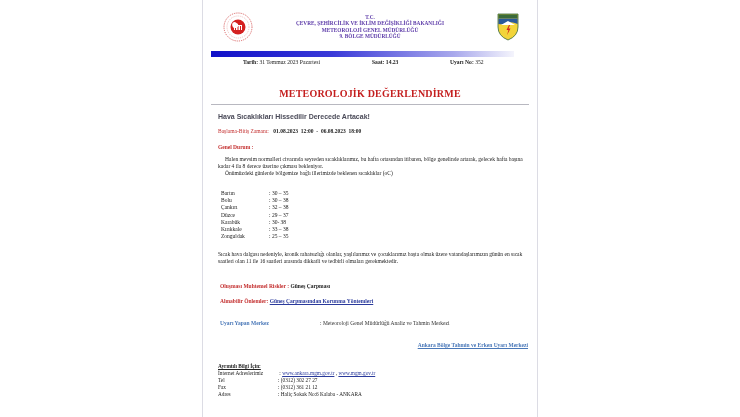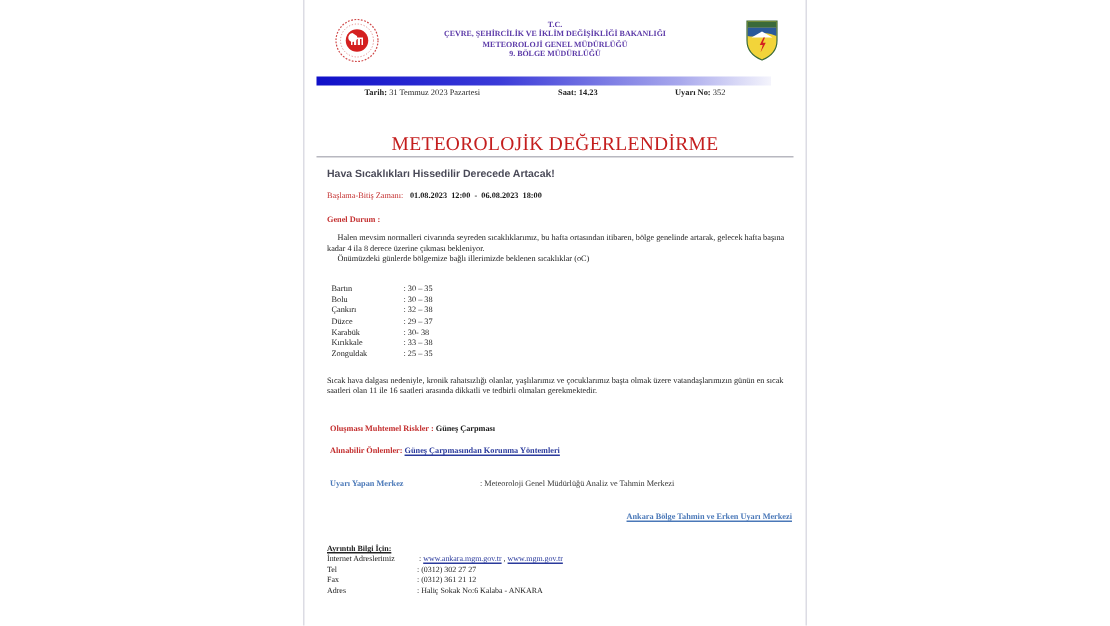--- a/index.html
+++ b/index.html
@@ -6,21 +6,21 @@
   body { width:740px; height:417px; background:#ffffff; position:relative; overflow:hidden; font-family:"Liberation Serif", serif; color:#1a1a1a; }
   .page { position:absolute; left:202px; top:0; width:334px; height:417px; background:#fff; border-left:1px solid #dcdce4; border-right:1px solid #dcdce4; }
   .abs { position:absolute; }
   .hdr-text { position:absolute; left:40px; width:254px; top:14px; text-align:center; color:#5c3aa8; font-weight:bold; font-size:5.3px; line-height:6.4px; }
   .hdr-text div { white-space:nowrap; }
   .logo-left { position:absolute; left:20px; top:12px; width:30px; height:30px; }
   .logo-right { position:absolute; left:294px; top:13px; width:22px; height:28px; }
   .bar { position:absolute; left:8px; top:51px; width:303px; height:6px; background:linear-gradient(to right, #1010c8 0%, #3a3ad8 40%, #a8a8ec 80%, #f4f4fc 100%); }
   .meta { position:absolute; top:59px; font-size:5.6px; white-space:nowrap; color:#222; }
   .meta b { font-weight:bold; }
-  .title { position:absolute; left:0; width:334px; top:88px; text-align:center; color:#c41e1e; font-weight:normal; font-size:13px; letter-spacing:0.2px; }
+  .title { position:absolute; left:0; width:334px; top:88px; text-align:center; color:#c41e1e; font-weight:bold; font-size:10px; letter-spacing:0.2px; }
   .hr { position:absolute; left:8px; width:318px; top:104px; height:1px; background:#b8b8c0; }
   .headline { position:absolute; left:15px; top:113px; font-family:"Liberation Sans", sans-serif; font-weight:bold; font-size:7px; color:#4a4a58; white-space:nowrap; }
   .red { color:#c43030; }
   .small { font-size:5.5px; line-height:7px; white-space:nowrap; }
   .bold { font-weight:bold; }
   .para { position:absolute; left:15px; width:305px; font-size:5.5px; line-height:7.2px; color:#222; }
   .cities { position:absolute; left:18px; top:190px; font-size:5.5px; line-height:7.2px; color:#222; }
   .cities .row { white-space:nowrap; }
   .cities .nm { display:inline-block; width:48px; }
   .link { color:#2a3a9c; text-decoration:underline; font-weight:bold; }

